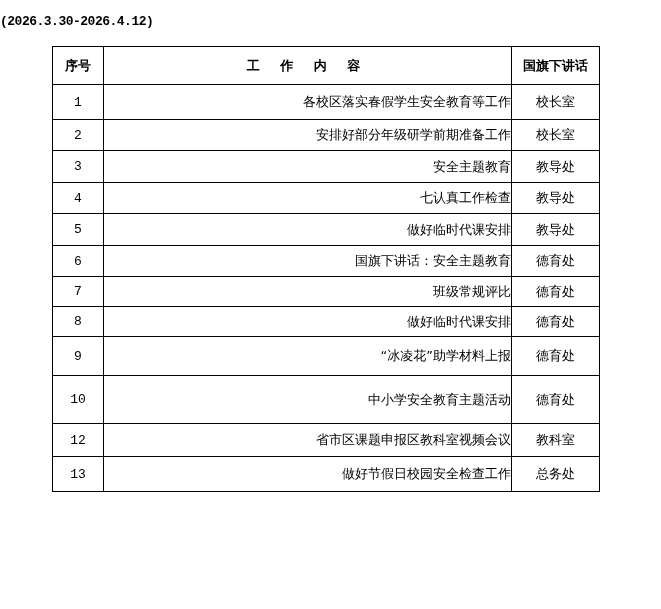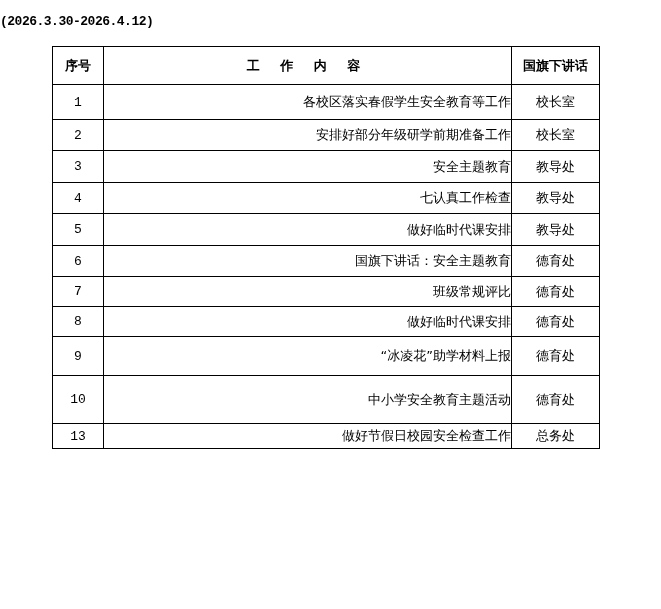--- a/index.html
+++ b/index.html
@@ -127,19 +127,24 @@
       <tr style="height: 39px;">
     <td class="no">9</td>
     <td class="content">“冰凌花”助学材料上报</td>
     <td class="dept">德育处</td>
   </tr>
       <tr style="height: 48px;">
     <td class="no">10</td>
     <td class="content">中小学安全教育主题活动</td>
     <td class="dept">德育处</td>
   </tr>
-      <tr style="height: 25px;">
+      <tr style="height: 33px;">
+    <td class="no">12</td>
+    <td class="content">省市区课题申报区教科室视频会议</td>
+    <td class="dept">教科室</td>
+  </tr>
+      <tr style="height: 35px;">
     <td class="no">13</td>
     <td class="content">做好节假日校园安全检查工作</td>
     <td class="dept">总务处</td>
   </tr>
     </tbody>
 </table>
 
 </body></html>

